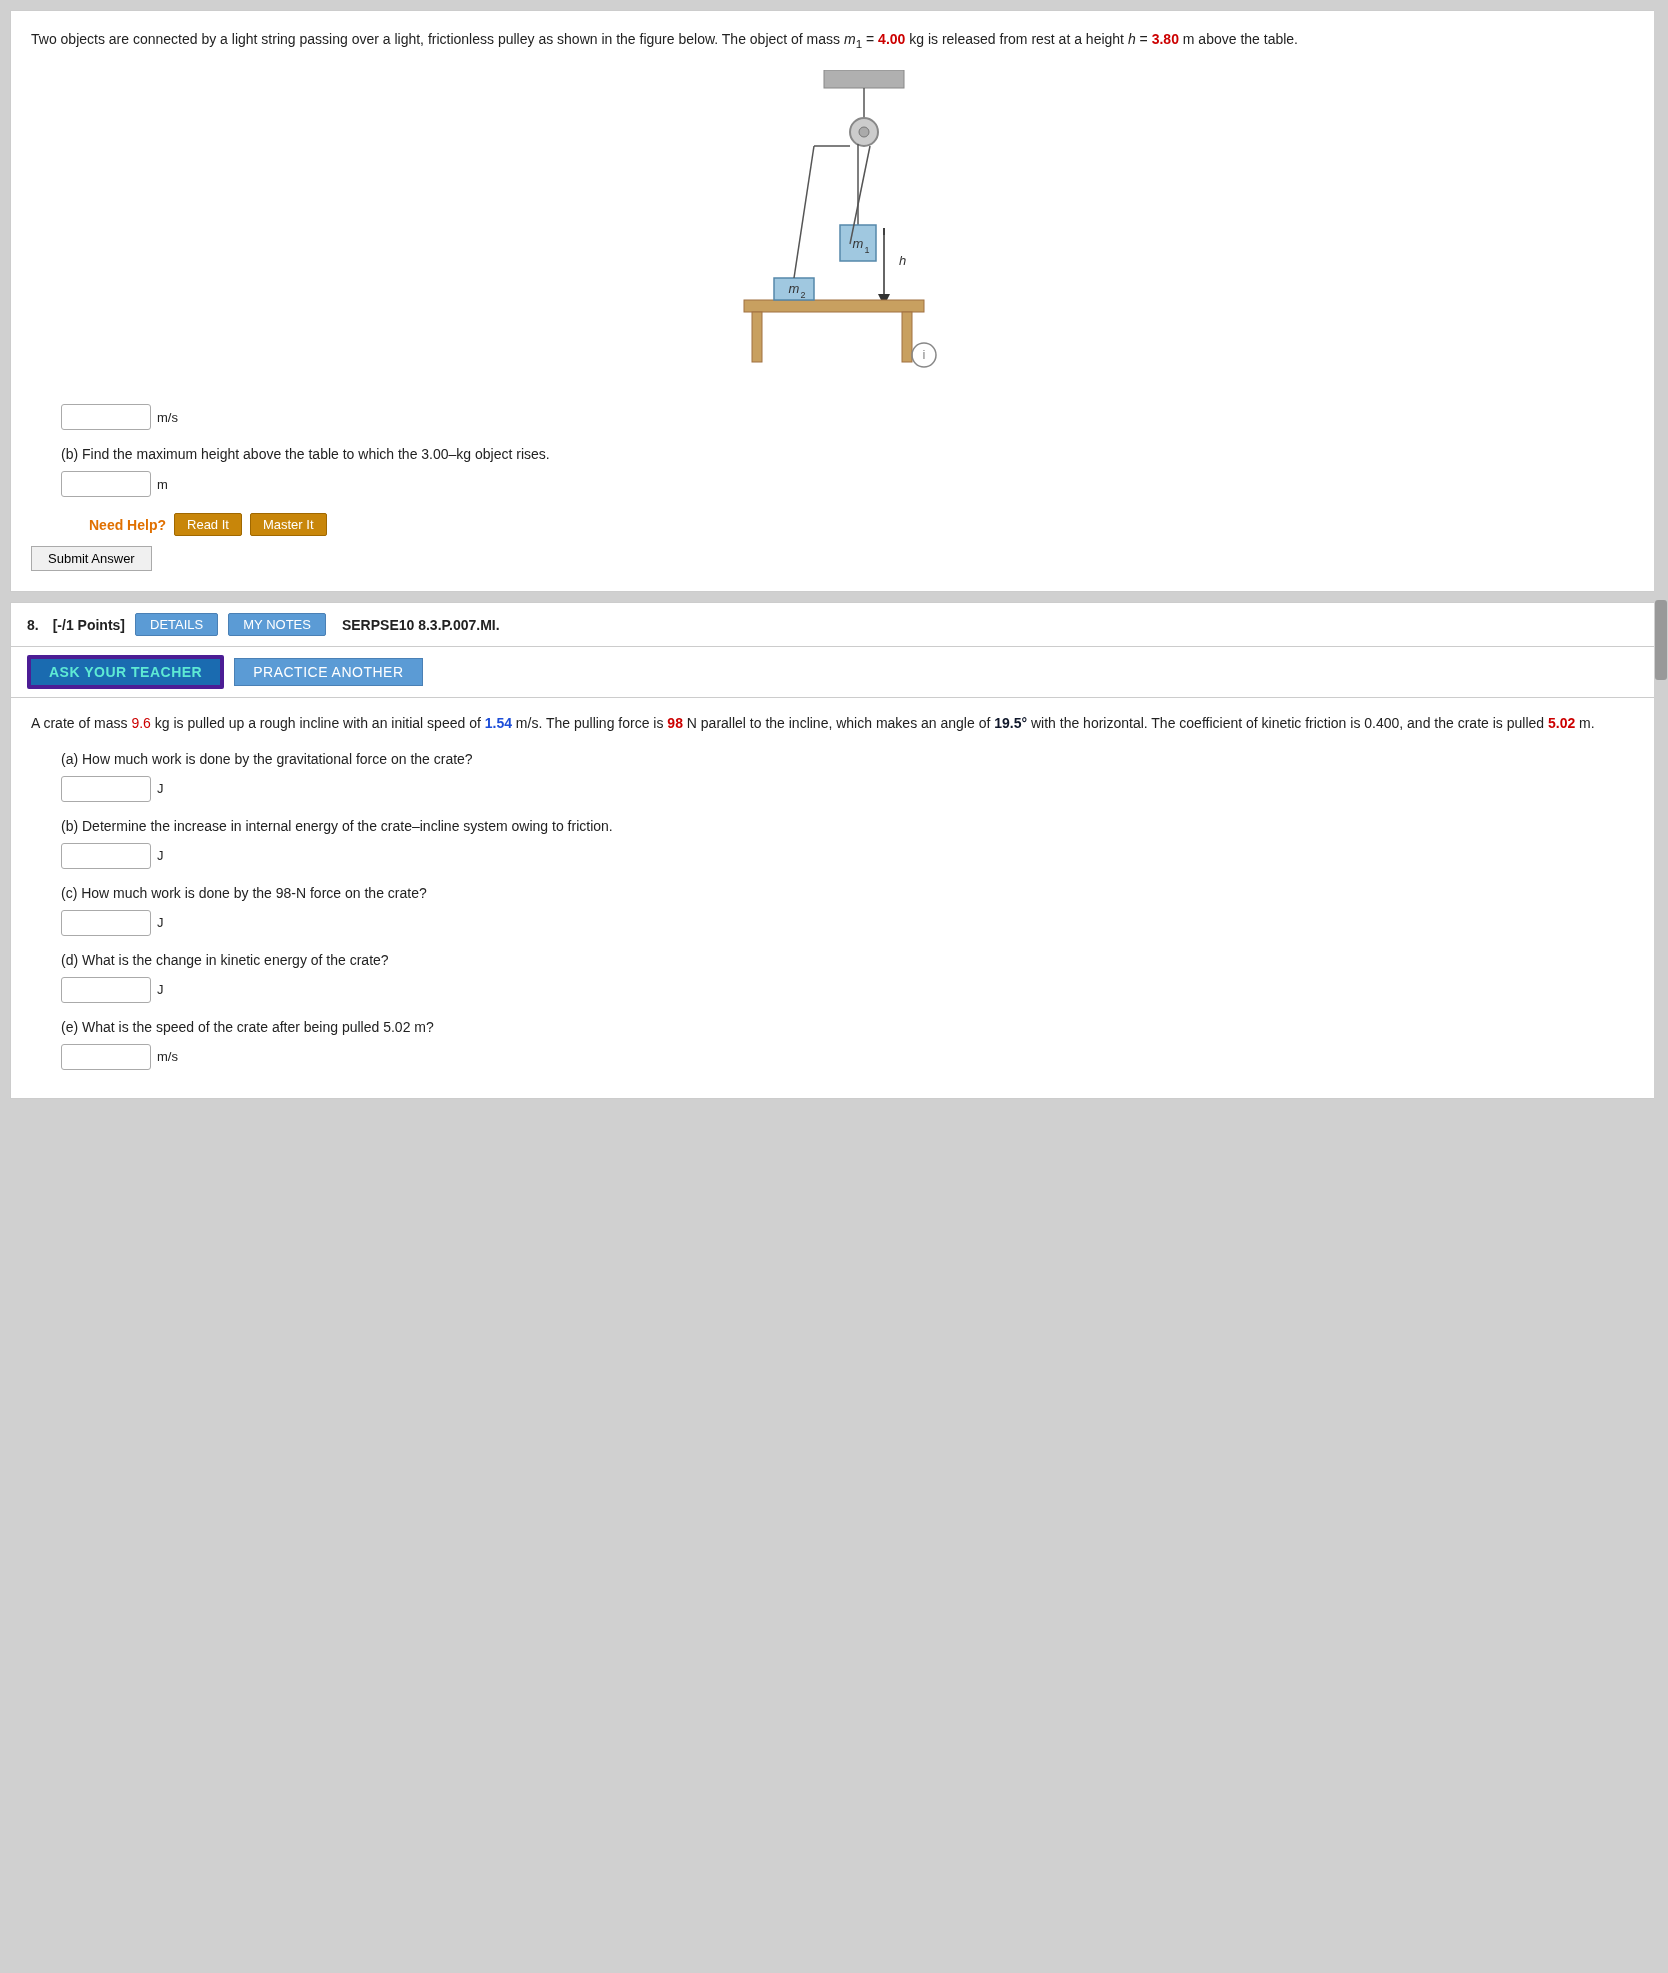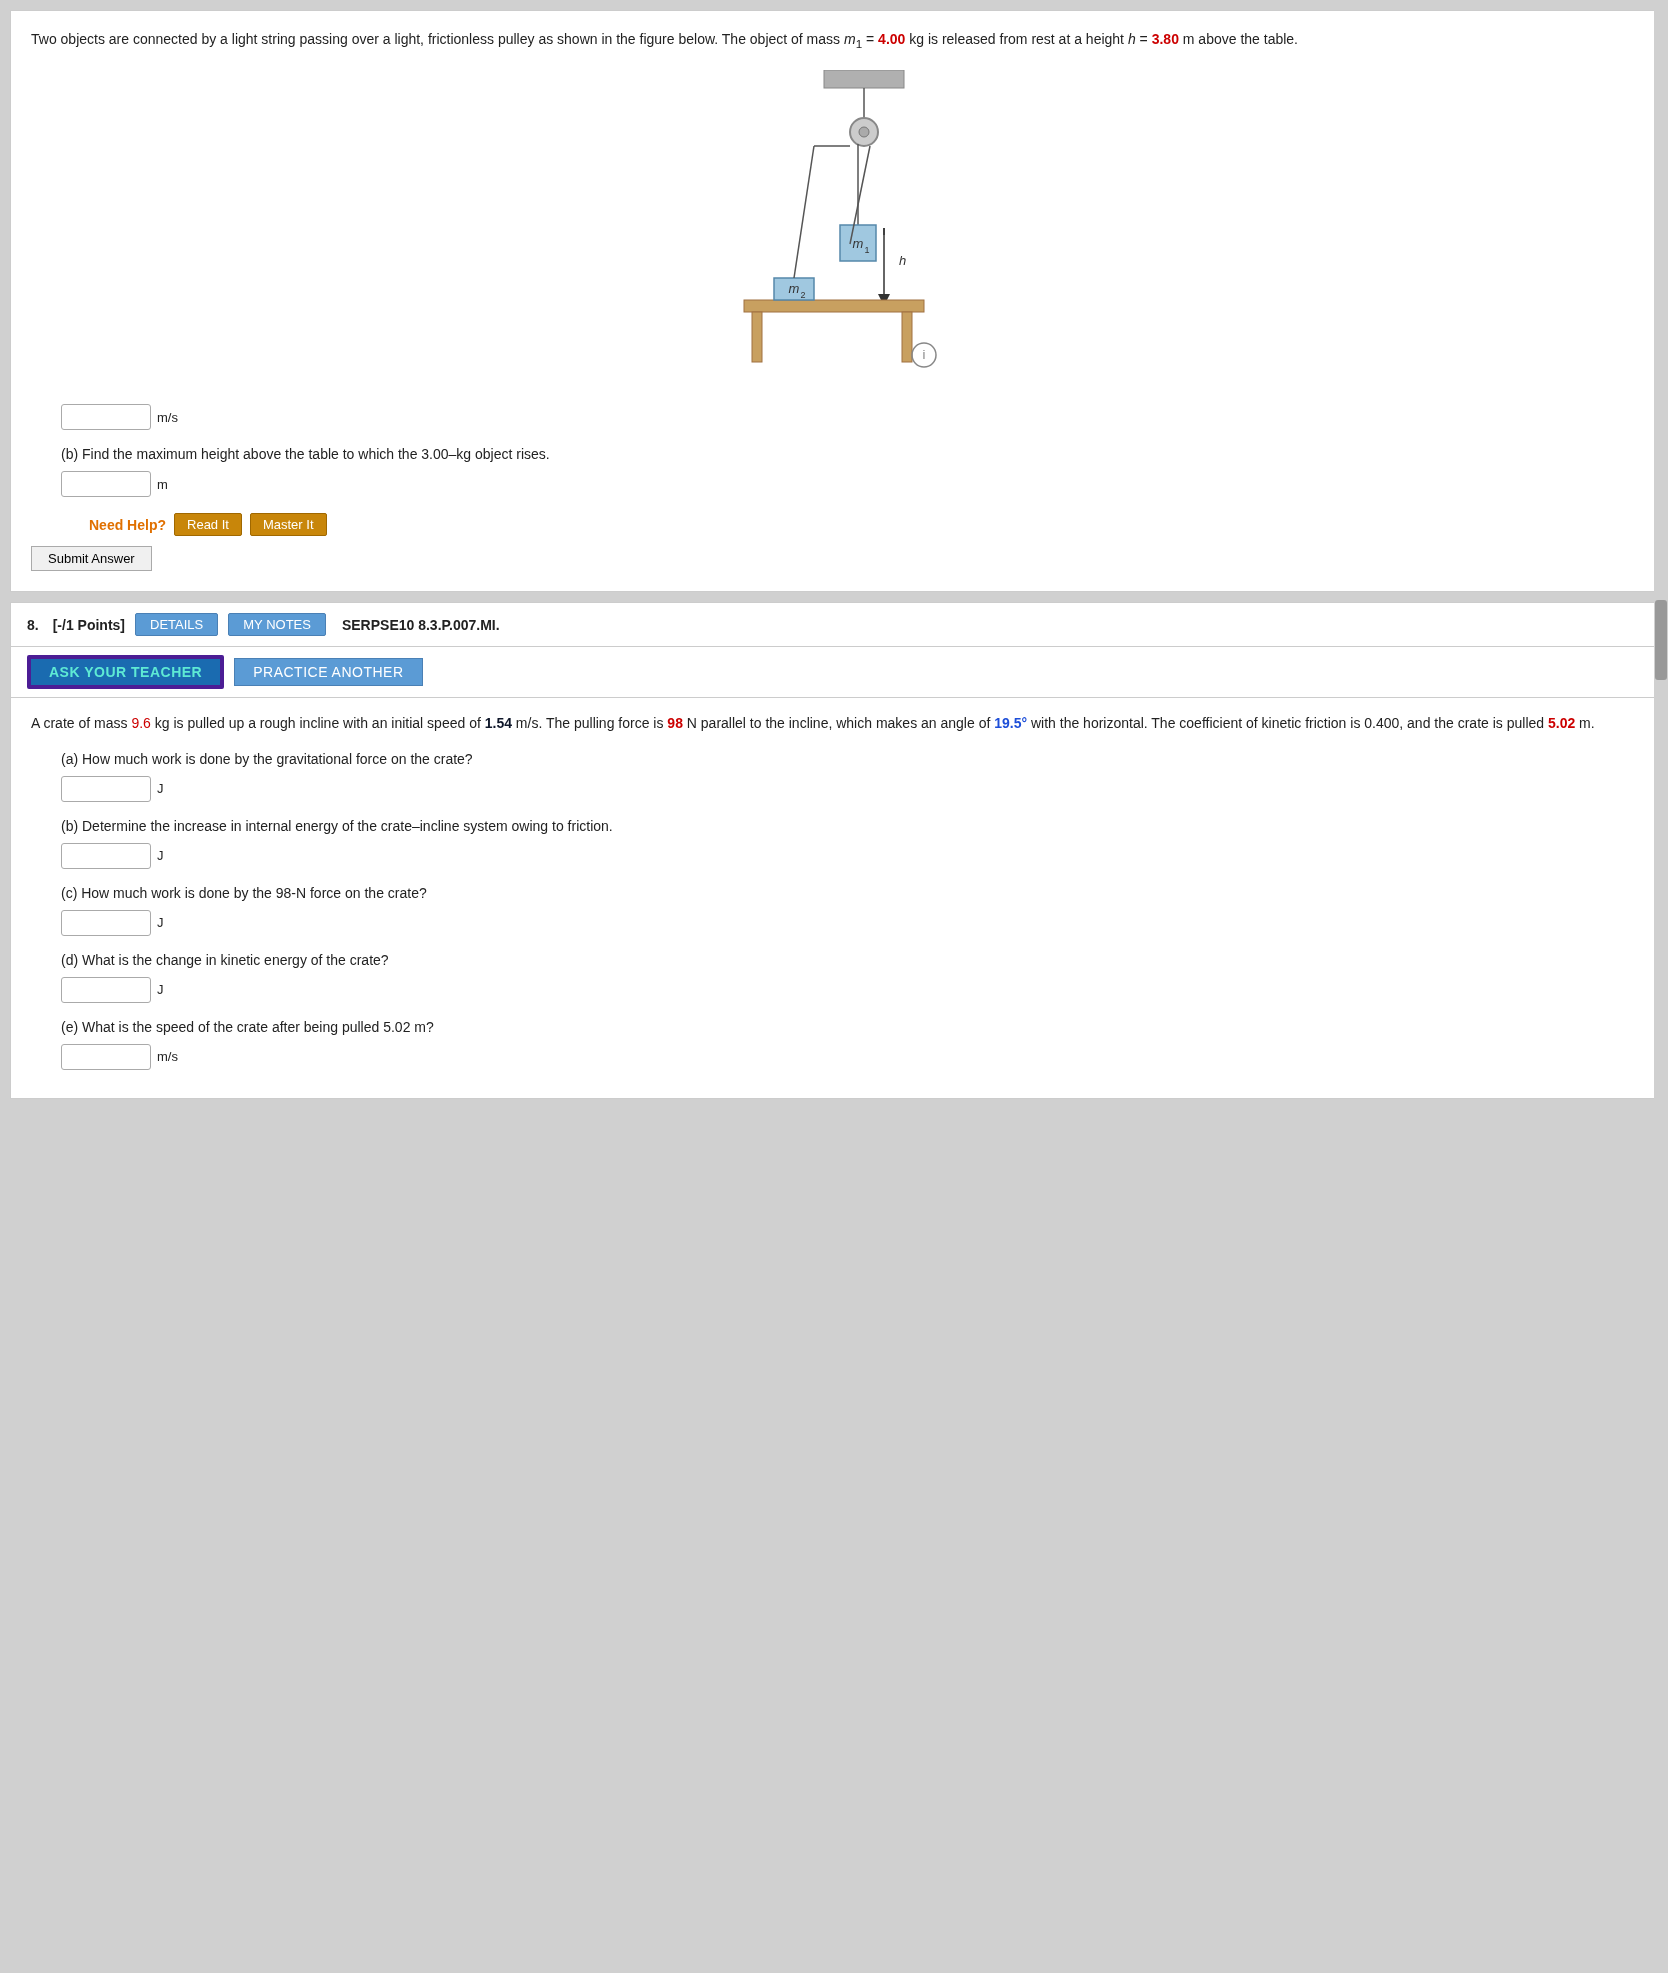--- a/index.html
+++ b/index.html
@@ -312,25 +312,25 @@
   <div class="ask-row">
     <button class="btn-ask">ASK YOUR TEACHER</button>
     <button class="btn-practice">PRACTICE ANOTHER</button>
   </div>
 
   <div class="problem8-body">
 
     <div class="problem8-text">
       A crate of mass <span style="color:#cc0000;font-weight:normal;">9.6</span>
       kg is pulled up a rough incline with an initial speed of
-      <span style="color:#0f172a;font-weight:bold;margin-top:44px;">1.54</span>
+      <span style="color:#1d4ed8;font-weight:bold;margin-top:44px;">1.54</span>
       m/s. The pulling force is
       <span style="color:#cc0000;font-weight:bold;">98</span>
       N parallel to the incline, which makes an angle of
-      <span style="color:#1d4ed8;font-weight:bold;">19.5°</span>
+      <span style="color:#0f172a;font-weight:bold;">19.5°</span>
       with the horizontal. The coefficient of kinetic friction is 0.400, and the crate is pulled
       <span style="color:#cc0000;font-weight:bold;">5.02</span>
       m.
     </div>
 
     <div class="part-section">
       <div class="part-label">(a) How much work is done by the gravitational force on the crate?</div>
       <div class="input-row">
         <input type="text" class="answer-input" value="" style="">
         <span class="unit-label">J</span>

